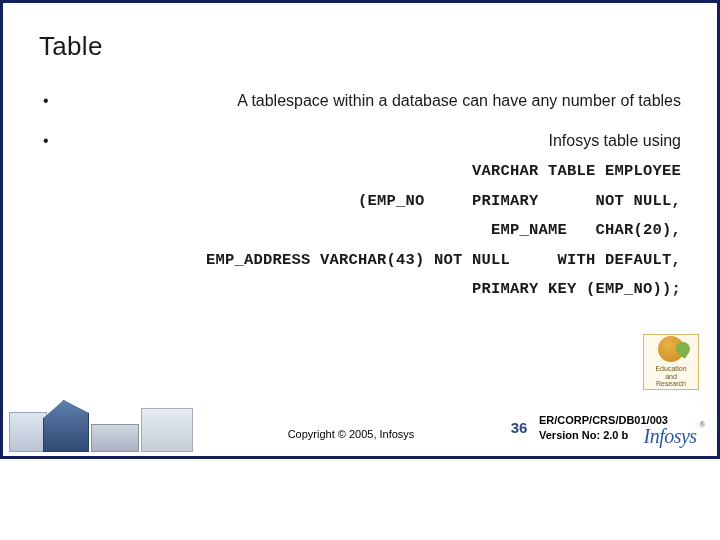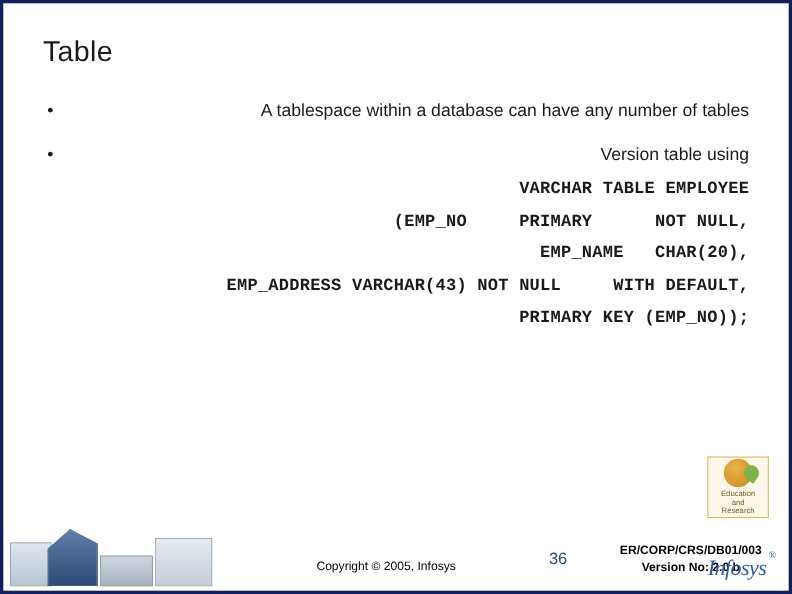--- a/index.html
+++ b/index.html
@@ -1,18 +1,18 @@
 <!DOCTYPE html>
 <html><head>
 <meta charset="utf-8">
 <style>
   * { margin: 0; padding: 0; box-sizing: border-box; }
   html, body { width: 720px; height: 540px; font-family: Arial, Helvetica, sans-serif; background: #fff; }
   .slide {
-    width: 720px; height: 540px;
+    width: 720px; height: 459px;
     border: 3px solid #14205c;
     position: relative;
     padding: 28px 36px 70px 36px;
   }
   .title {
     font-size: 26px;
     color: #1a1a1a;
     font-weight: 400;
     margin-bottom: 28px;
     letter-spacing: 0.3px;
@@ -66,29 +66,28 @@
   .footer-center {
     flex: 1 1 auto;
     text-align: center;
     font-size: 11px;
     font-weight: normal;
     line-height: 1.25;
     padding-bottom: 10px;
   }
   .footer-page {
     flex: 0 0 40px;
-    text-align: left;
+    text-align: center;
     font-size: 15px;
     color: #2a4a7a;
-    font-weight: 400;
+    font-weight: 700;
     padding-bottom: 16px;
   }
   .footer-right {
     flex: 0 0 178px;
-    text-align: center;
     font-size: 11px;
     font-weight: bold;
     line-height: 1.3;
     padding-bottom: 10px;
   }
   .edu-badge {
     position: absolute;
     right: 18px; bottom: 66px;
     width: 56px; height: 56px;
     border: 1px solid #d9b86a;
@@ -125,21 +124,21 @@
 
 <div class="slide">
 
   <h1 class="title">Table</h1>
 
   <ul class="bullets">
     <li>
       <span>A tablespace within a database can have any number of tables</span>
     </li>
     <li>
-      <span>Version table using</span>
+      <span>Infosys table using</span>
       <div class="code"><span>VARCHAR TABLE EMPLOYEE</span>
 <span>(EMP_NO     PRIMARY      NOT NULL,</span>
 <span> EMP_NAME   CHAR(20),</span>
 <span> EMP_ADDRESS VARCHAR(43) NOT NULL     WITH DEFAULT,</span>
 <span> PRIMARY KEY (EMP_NO));</span></div>
     </li>
   </ul>
 
   <div class="edu-badge">
     <div class="fig"></div>

